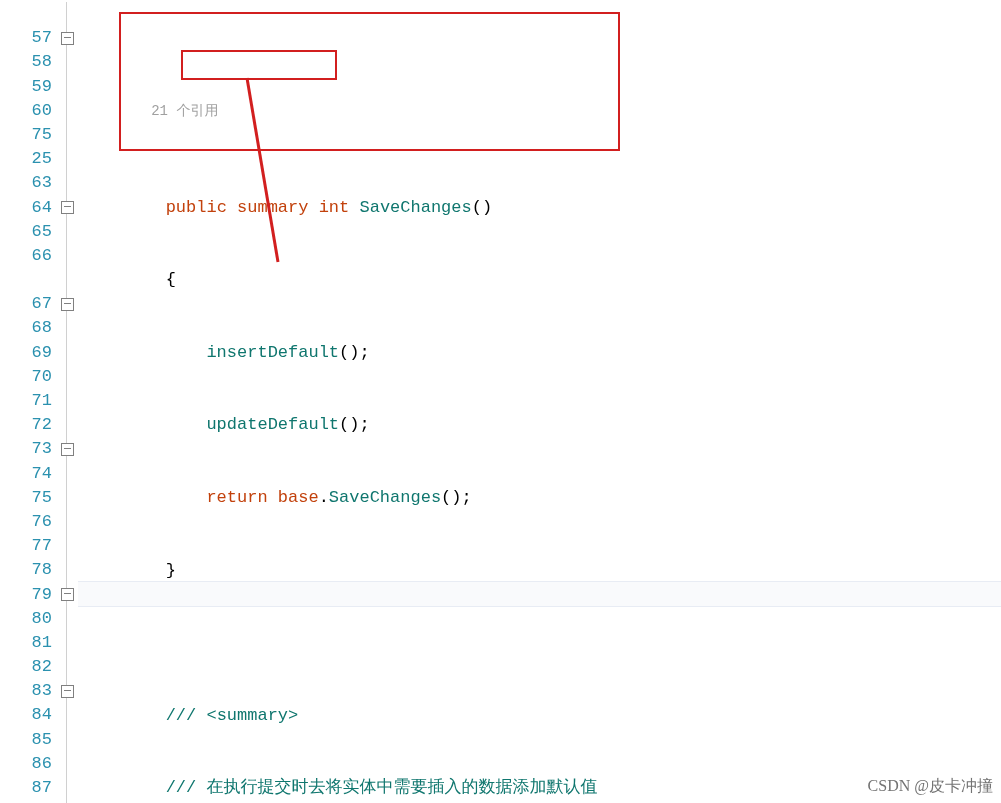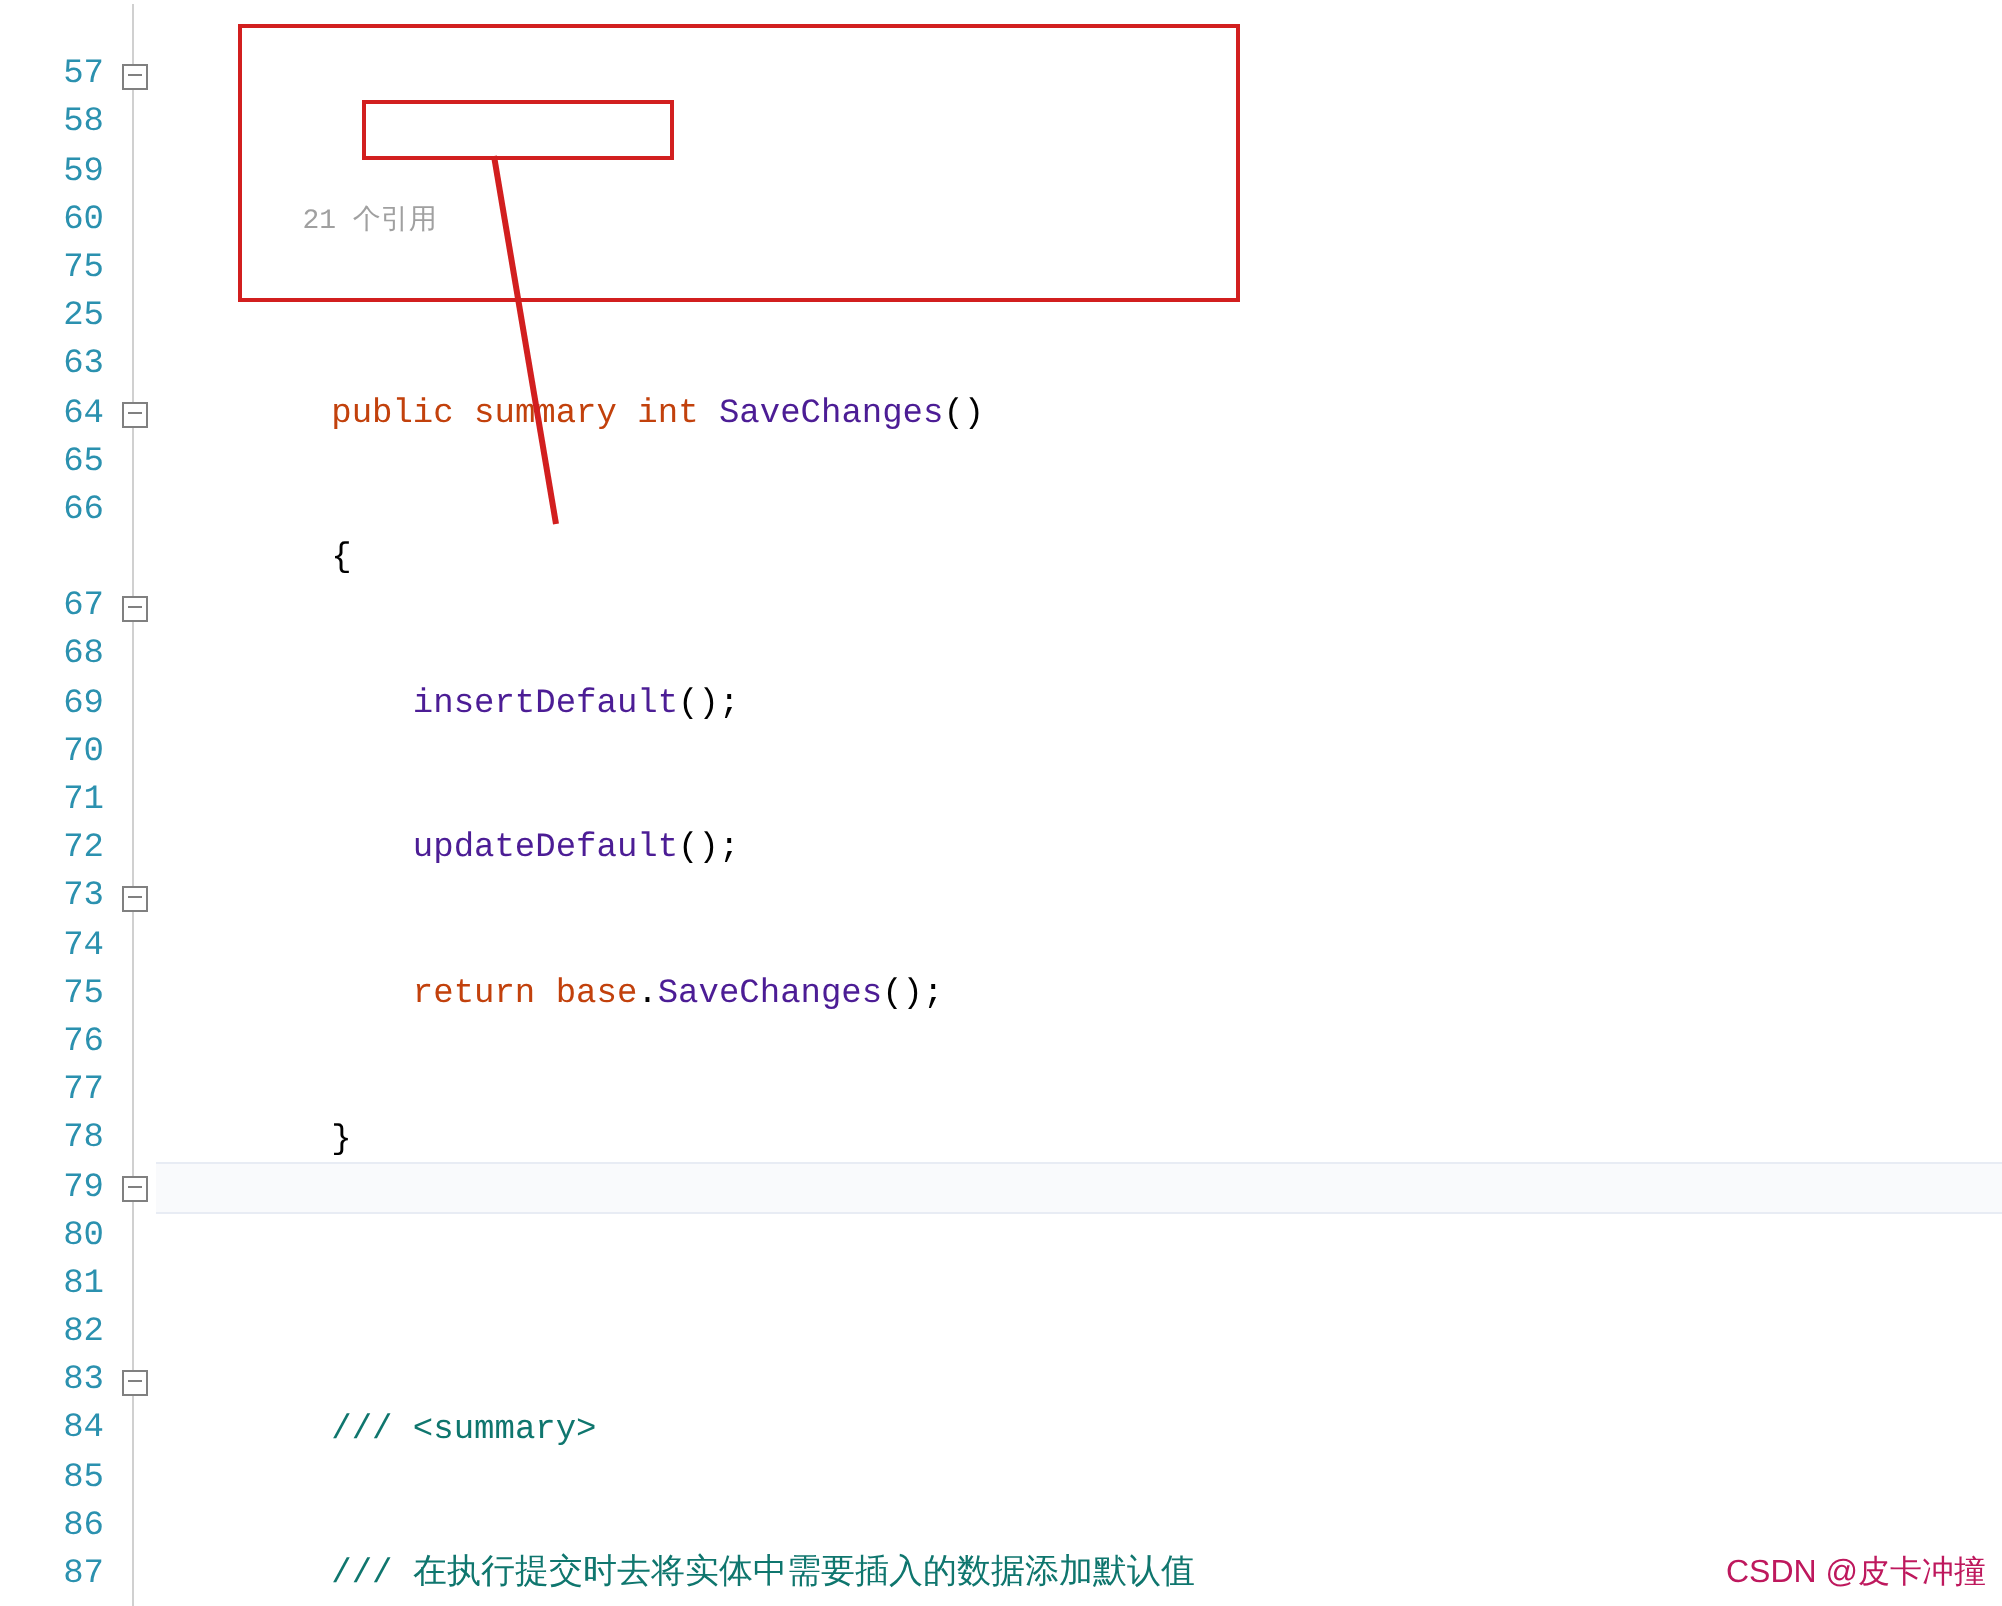--- a/index.html
+++ b/index.html
@@ -67,38 +67,38 @@
     flex: 1 1 auto;
     line-height: 24.2px;
     padding-top: 2px;
     padding-left: 6px;
     white-space: pre;
     position: relative;
     box-sizing: border-box;
   }
   .codeline { height: 24.2px; position: relative; }
   .kw { color: #c2410c; }
-  .method { color: #4c1d95; }
+  .method { color: #0f766e; }
   .comment { color: #0f766e; }
   .ref { color: #a0a0a0; font-size: 14px; }
 
   .codelens { height: 24.2px; font-size:14px; color:#a0a0a0; padding-left: 0; }
 
   
   .redbox1 {
     position: absolute;
     border: 2px solid #d21f1f;
     pointer-events: none;
   }
   .watermark {
     position: absolute;
     right: 8px;
     bottom: 6px;
-    color: #be185d;
-    font-family: Liberation Sans, sans-serif;
+    color: #737373;
+    font-family: Liberation Serif, serif;
     font-size: 16px;
     pointer-events: none;
   }
   .highlight-line {
     position: absolute;
     left: 0; right: 0;
     height: 24.2px;
     border-top: 1px solid #e8ecf4;
     border-bottom: 1px solid #e8ecf4;
     background: rgba(230,235,245,0.25);

